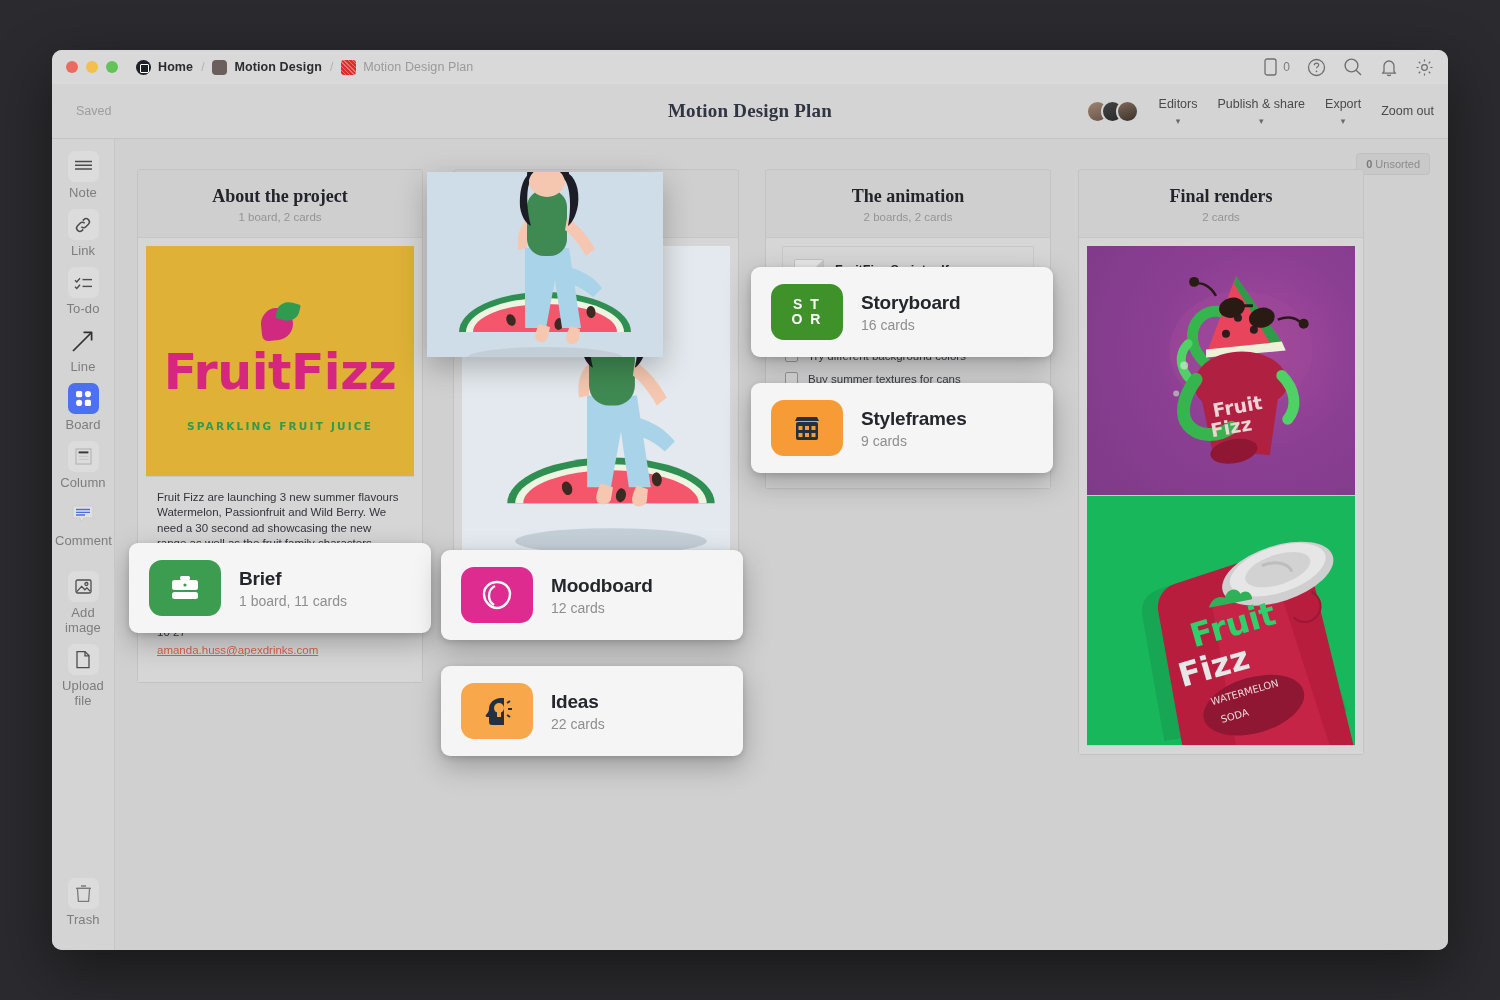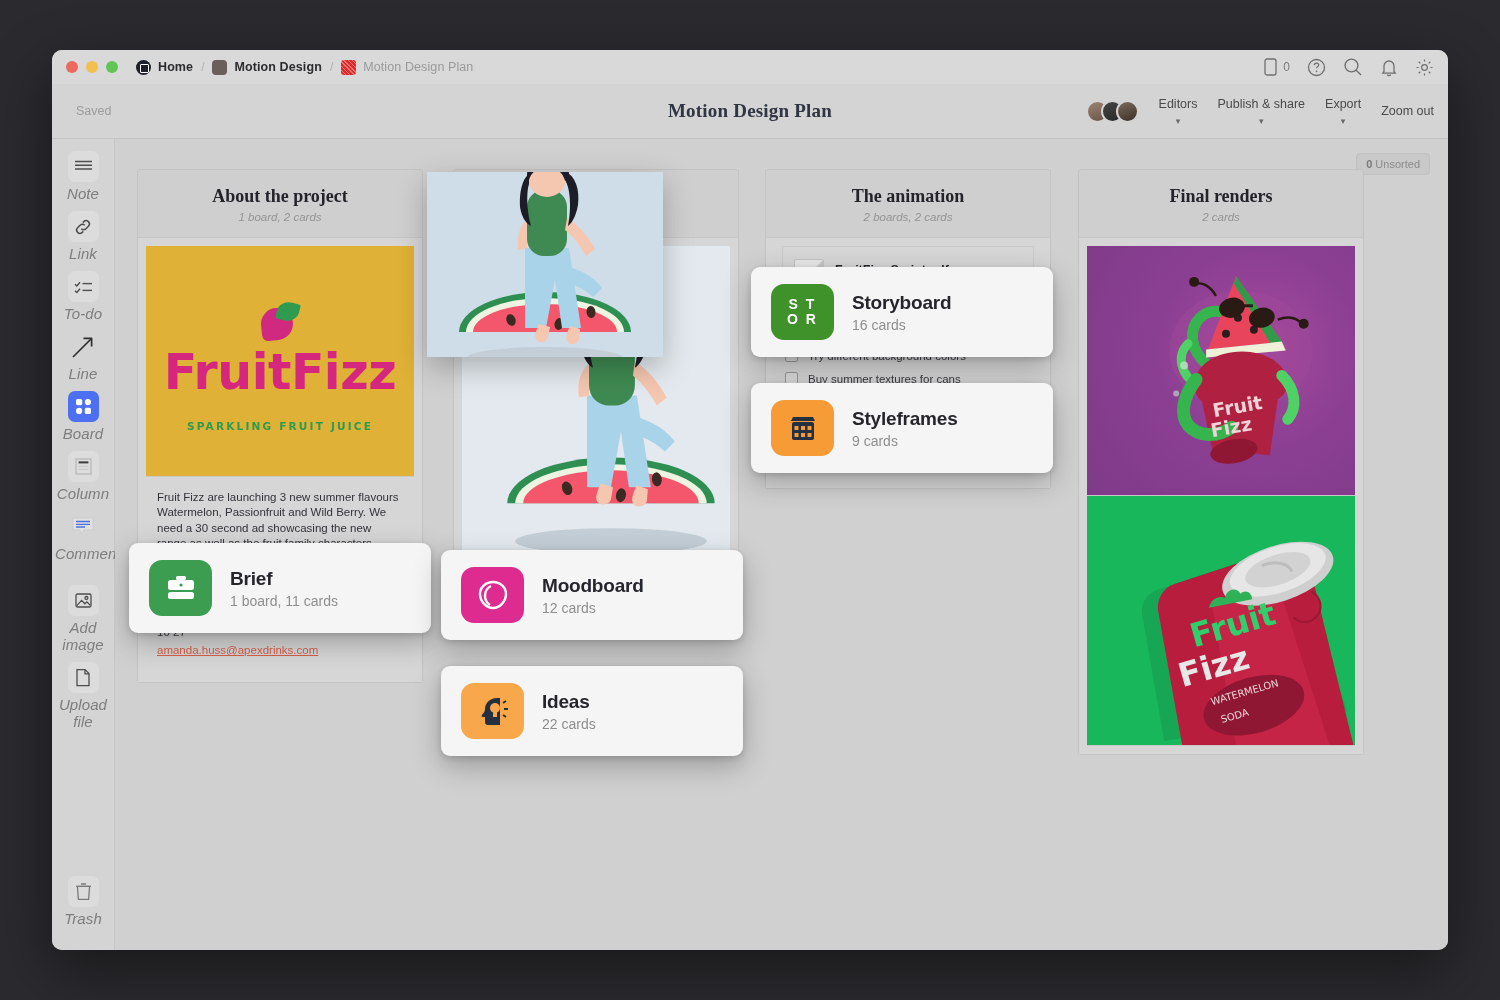--- a/index.html
+++ b/index.html
@@ -102,21 +102,21 @@
     position: relative;
   }
   .tool { width: 56px; margin-bottom: 9px; text-align: center; cursor: pointer; }
   .tool-ico {
     width: 31px; height: 31px; margin: 0 auto 3px; border-radius: 7px;
     background: #dcdcdc; display: flex; align-items: center; justify-content: center;
     color: #4d4d4d;
   }
   .tool-ico.plain { background: transparent; }
   .tool-ico.active { background: #4d6ff2; color: #fff; }
-  .tool-lbl { font-size: 15px; color: #7d7d7d; letter-spacing: .1px; font-style: italic; }
+  .tool-lbl { font-size: 13px; color: #7d7d7d; letter-spacing: .1px; }
   .tool-gap { height: 14px; }
   .trash { position: absolute; bottom: 14px; }
 
   
   .canvas { flex: 1; background: #d0d0d0; position: relative; overflow: hidden; }
   .unsorted {
     position: absolute; right: 18px; top: 14px;
     background: #c9c9c9; border: 1px solid #c0c0c0; border-radius: 4px;
     font-size: 11px; color: #8b8b8b; padding: 4px 9px;
   }
@@ -125,21 +125,21 @@
   
   .col {
     position: absolute; background: #cfcfcf;
     border: 1px solid #c3c3c3; border-radius: 3px;
   }
   .col-head { text-align: center; padding: 16px 10px 14px; }
   .col-title {
     font-family: "Liberation Serif", serif; font-weight: bold;
     font-size: 18px; color: #23242a;
   }
-  .col-sub { font-size: 11.5px; color: #949494; margin-top: 4px; font-style: italic; }
+  .col-sub { font-size: 11.5px; color: #949494; margin-top: 4px; }
   .col-body { background: #d6d6d6; border-top: 1px solid #c6c6c6; padding: 8px; }
 
   
   #col1 { left: 22px; top: 30px; width: 286px; }
   .poster {
     height: 231px; background: #dfb137; position: relative; overflow: hidden;
     border-bottom: 1px solid #c9c9c9;
   }
   .ff-logo { position: absolute; left: 0; right: 0; top: 52px; text-align: center; }
   .ff-berry { width: 46px; height: 44px; margin: 0 auto 6px; position: relative; }
@@ -219,21 +219,21 @@
   .render-green { background: #19b75c; }
 
   
   .float {
     position: absolute; background: #f5f5f5; border-radius: 9px;
     box-shadow: 0 10px 28px rgba(0,0,0,.26), 0 2px 6px rgba(0,0,0,.14);
     display: flex; align-items: center; gap: 18px;
     padding: 17px 20px; z-index: 20;
   }
   .float-ico {
-    width: 63px; height: 56px; border-radius: 13px; flex: none;
+    width: 72px; height: 56px; border-radius: 13px; flex: none;
     display: flex; align-items: center; justify-content: center; color: #fff;
   }
   .float-title { font-size: 19px; font-weight: bold; color: #24262c; letter-spacing: -.2px; }
   .float-sub { font-size: 14px; color: #8e8e8e; margin-top: 3px; }
   .stor-txt {
     font-family: "Liberation Sans", sans-serif; font-weight: bold;
     font-size: 14px; line-height: 1.08; letter-spacing: 2px; text-align: center; color: #fff;
   }
   .float-illus {
     position: absolute; z-index: 19; background: #cfdde8;

